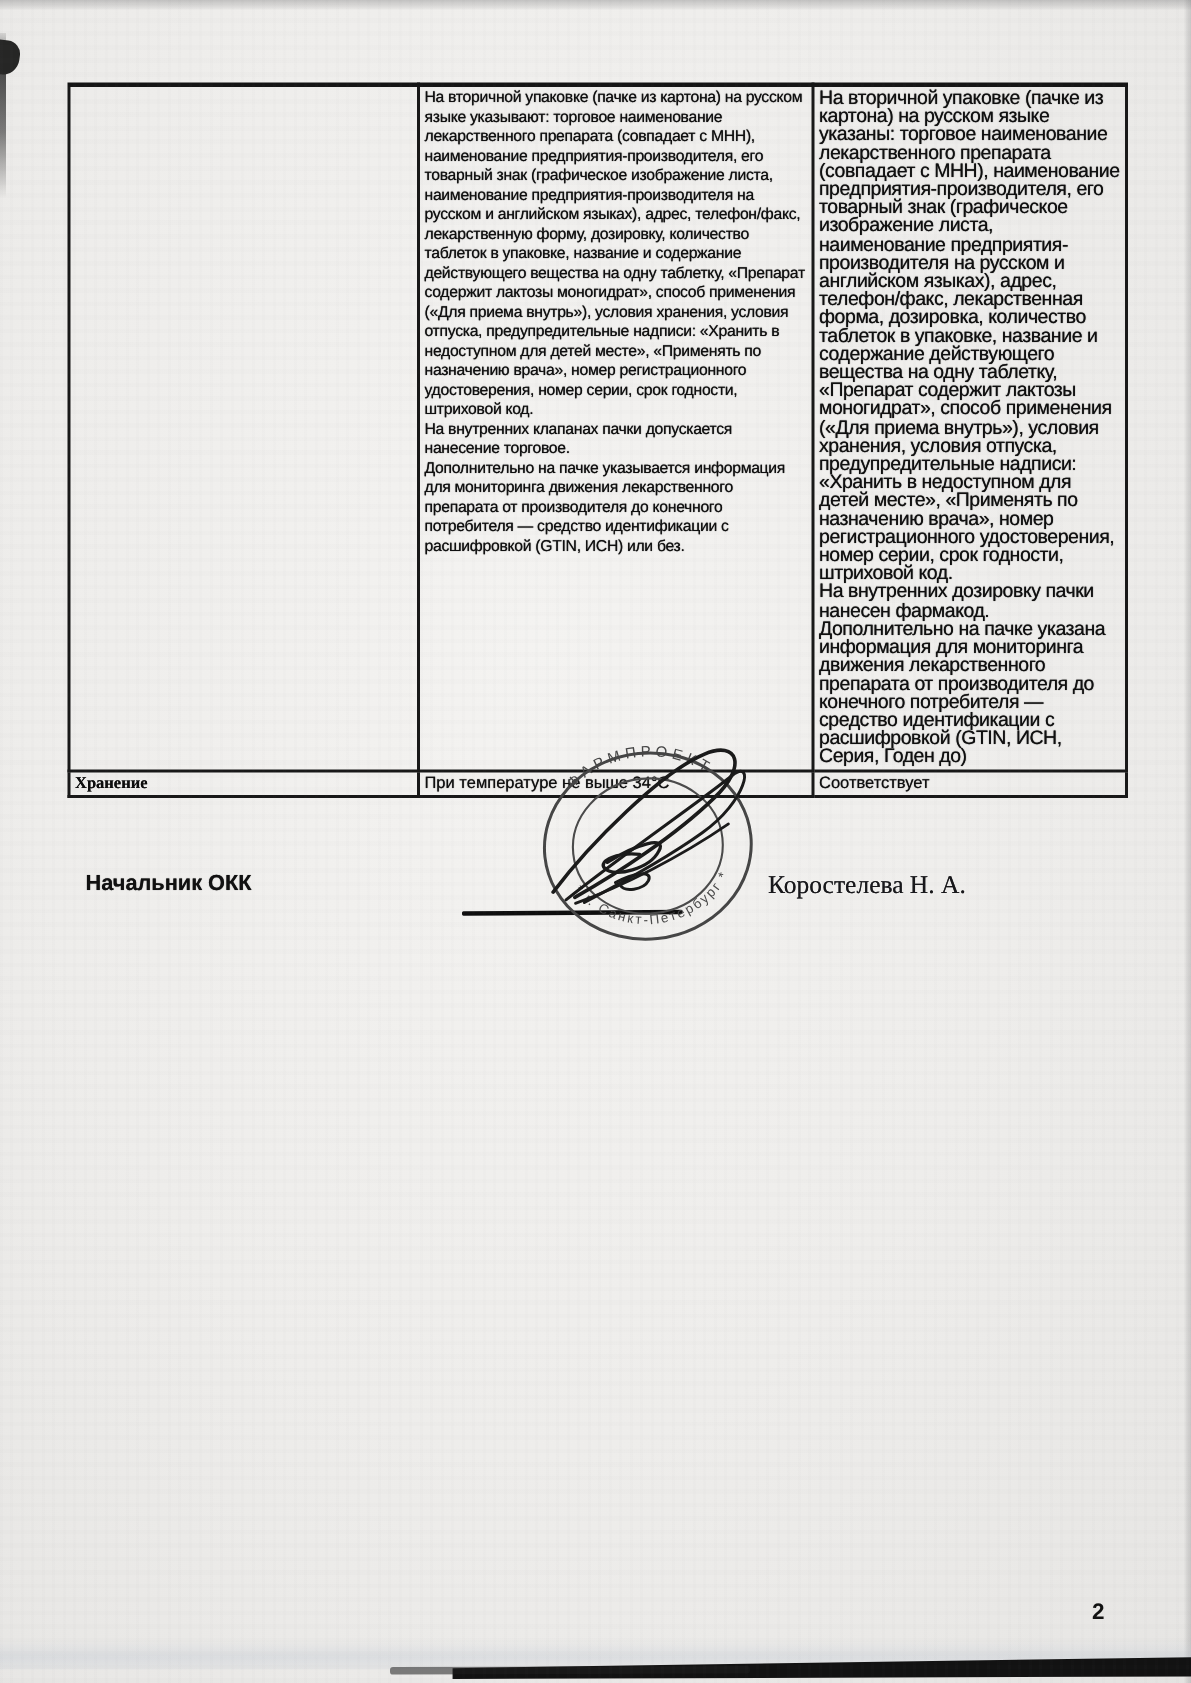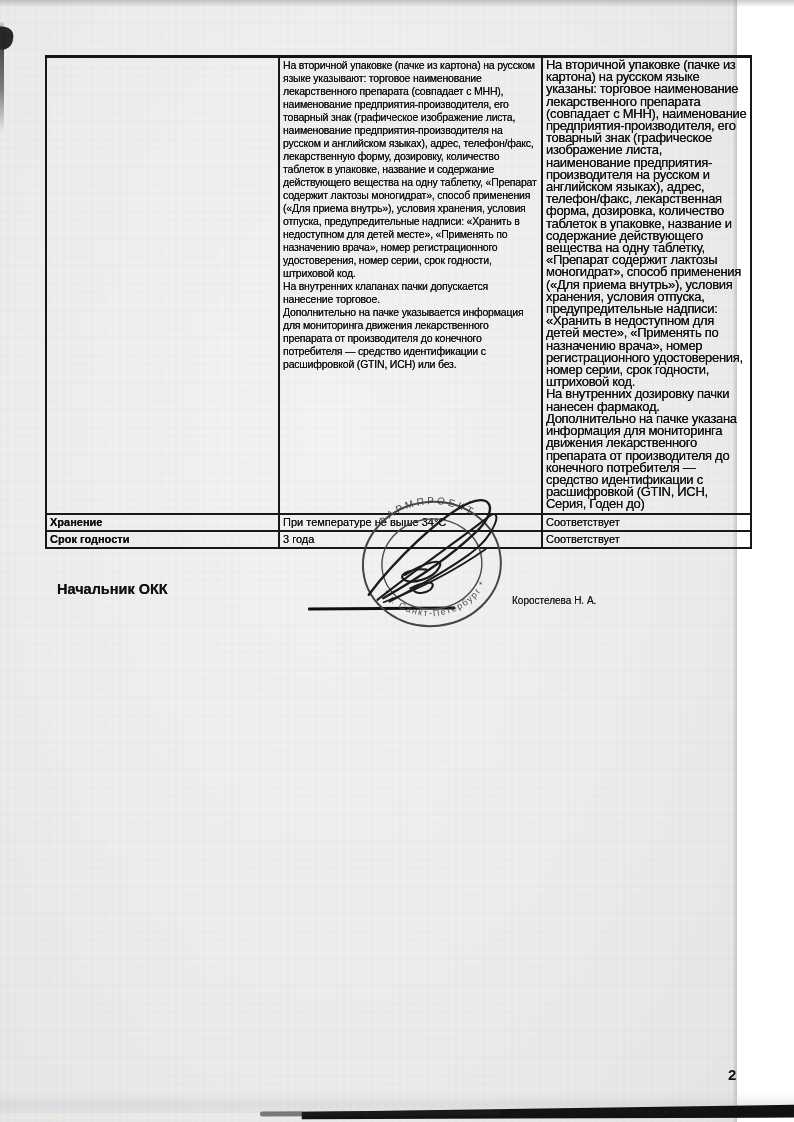--- a/index.html
+++ b/index.html
@@ -1,18 +1,18 @@
 <!DOCTYPE html>
 <html><head>
 <meta charset="utf-8">
 <style>
   html,body{margin:0;padding:0;}
   body{width:794px;height:1122px;overflow:hidden;
        font-family:"Liberation Sans",sans-serif;}
-  .page{position:absolute;left:0;top:0;width:737px;height:1122px;
+  .page{position:absolute;left:0;top:0;width:794px;height:1122px;
         background:radial-gradient(ellipse at 45% 38%, #f4f3f1 0%, #eeedeb 55%, #e6e5e3 100%);
   }
   .grain{position:absolute;inset:0;pointer-events:none;opacity:.55;
     background-image:
       repeating-linear-gradient(90deg, rgba(120,120,125,.04) 0 2px, transparent 2px 7px),
       repeating-linear-gradient(0deg, rgba(120,120,125,.03) 0 3px, transparent 3px 9px);
   }
   
   .edge-top{position:absolute;left:0;top:0;width:794px;height:7px;
     background:linear-gradient(180deg, rgba(110,110,112,.35), rgba(110,110,112,0));}
@@ -36,30 +36,30 @@
   table.doc td{border:2px solid #181818;vertical-align:top;overflow:hidden;padding:0;}
   table.doc{border-top:3px solid #141414;}
   .c1{width:233px;} .c2{width:263px;} .c3{width:209px;}
   tr.bigrow td{height:416px;}
   tr.smallrow td{height:15px;}
   .cell-pad{padding:1px 3px 2px 3px;}
   .body-text{font-size:10.5px;line-height:13px;letter-spacing:-0.2px;color:#0f0f0f;
     text-shadow:0 0 0.6px rgba(15,15,15,.95);}
   .body-text-tight{font-size:13px;line-height:12.2px;letter-spacing:-0.3px;color:#0f0f0f;
     text-shadow:0 0 0.6px rgba(15,15,15,.95);}
-  .row-label{font-size:11px;font-weight:bold;color:#0d0d0d;text-shadow:0 0 0.4px rgba(10,10,10,.9);}
+  .row-label{font-size:11px;font-weight:bold;color:#0d0d0d;text-shadow:0 0 0.4px rgba(10,10,10,.9);font-family:Liberation Serif, serif;}
   .row-val{font-size:11px;color:#0f0f0f;text-shadow:0 0 0.6px rgba(15,15,15,.9);}
 
   .conclusion{position:absolute;left:50px;top:514px;width:420px;
     font-size:15px;line-height:22px;color:#101010;font-weight:bold;
     text-shadow:0 0 0.5px rgba(16,16,16,.85);}
   .role{position:absolute;left:57px;top:581px;font-size:14.5px;font-weight:bold;
     color:#101010;text-shadow:0 0 0.5px rgba(16,16,16,.85);}
-  .signer{position:absolute;left:512px;top:595px;font-size:10px;
-    font-family:Liberation Sans, sans-serif;color:#17171a;
+  .signer{position:absolute;left:512px;top:580px;font-size:17px;
+    font-family:Liberation Serif, serif;color:#17171a;
     text-shadow:0 0 0.4px rgba(20,20,25,.8);}
   .sig-line{position:absolute;left:308px;top:607px;width:147px;height:3px;
     background:#0e0e0e;transform:rotate(-0.4deg);border-radius:1px;}
 
   .stamp-wrap{position:absolute;left:350px;top:496px;width:164px;height:138px;
     transform:rotate(-6deg);}
   .pagenum{position:absolute;left:728px;top:1066px;font-size:15px;font-weight:bold;
     color:#111;}
 </style>
 </head>
@@ -102,31 +102,20 @@
       <td>
         <div class="cell-pad row-label">Хранение</div>
       </td>
       <td>
         <div class="cell-pad row-val">При температуре не выше 34°С</div>
       </td>
       <td>
         <div class="cell-pad row-val">Соответствует</div>
       </td>
     </tr>
-    <tr class="smallrow">
-      <td>
-        <div class="cell-pad row-label">Срок годности</div>
-      </td>
-      <td>
-        <div class="cell-pad row-val">3 года</div>
-      </td>
-      <td>
-        <div class="cell-pad row-val">Соответствует</div>
-      </td>
-    </tr>
   </tbody>
     </table>
 
 
   <div class="role">Начальник ОКК</div>
   <div class="signer">Коростелева Н. А.</div>
   <div class="sig-line"></div>
 
   <div class="stamp-wrap">
     <svg width="164" height="138" viewBox="0 0 164 138">

